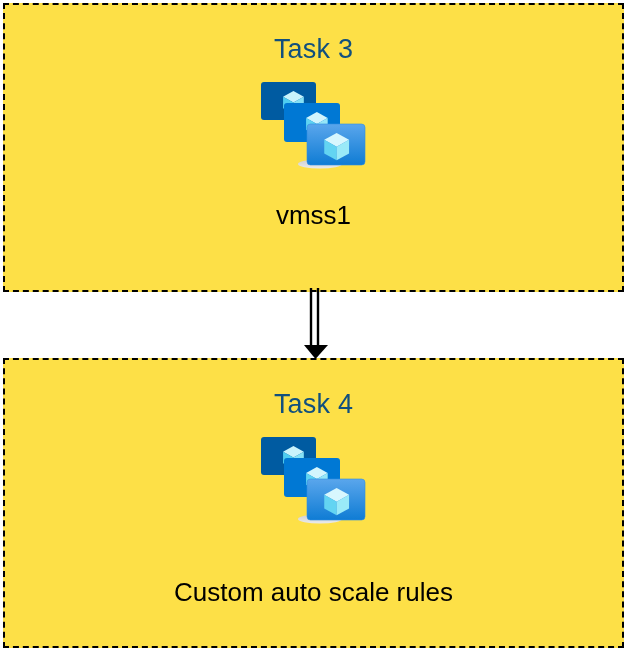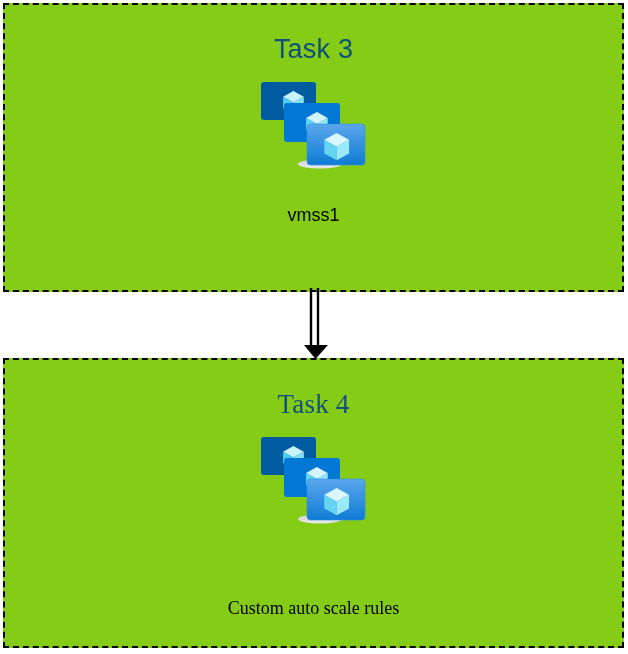--- a/index.html
+++ b/index.html
@@ -20,61 +20,60 @@
     left: 0;
     top: 0;
     width: 628px;
     height: 654px;
   }
 
   
   .task-box {
     position: absolute;
     box-sizing: border-box;
-    background: #84cc16;
+    background: #fde047;
     border: 2px dashed #000000;
     display: flex;
     flex-direction: column;
     align-items: center;
   }
   #task-box-top {
     left: 3px;
     top: 3px;
     width: 621px;
     height: 289px;
   }
   #task-box-bottom {
     left: 3px;
     top: 358px;
     width: 621px;
     height: 290px;
-    font-family: Liberation Serif, serif;
   }
 
   
   .task-heading {
     color: #11507e;
     font-size: 27px;
     line-height: 1;
     letter-spacing: 0.2px;
     white-space: nowrap;
   }
   #task-box-top .task-heading { margin-top: 31px; }
   #task-box-bottom .task-heading { margin-top: 31px; }
 
   
   .caption {
     color: #000000;
-    font-size: 18px;
+    font-size: 26px;
     line-height: 32px;
     text-align: right;
     white-space: nowrap;
   }
   #vmss-caption { margin-top: 20px; }
-  #autoscale-caption { margin-top: 58px; }
+  #autoscale-caption { margin-top: 42px; }
 
   
   .vmss-icon {
     position: relative;
     width: 108px;
     height: 98px;
   }
   #task-box-top .vmss-icon { margin-top: 18px; }
   #task-box-bottom .vmss-icon { margin-top: 18px; }
 

